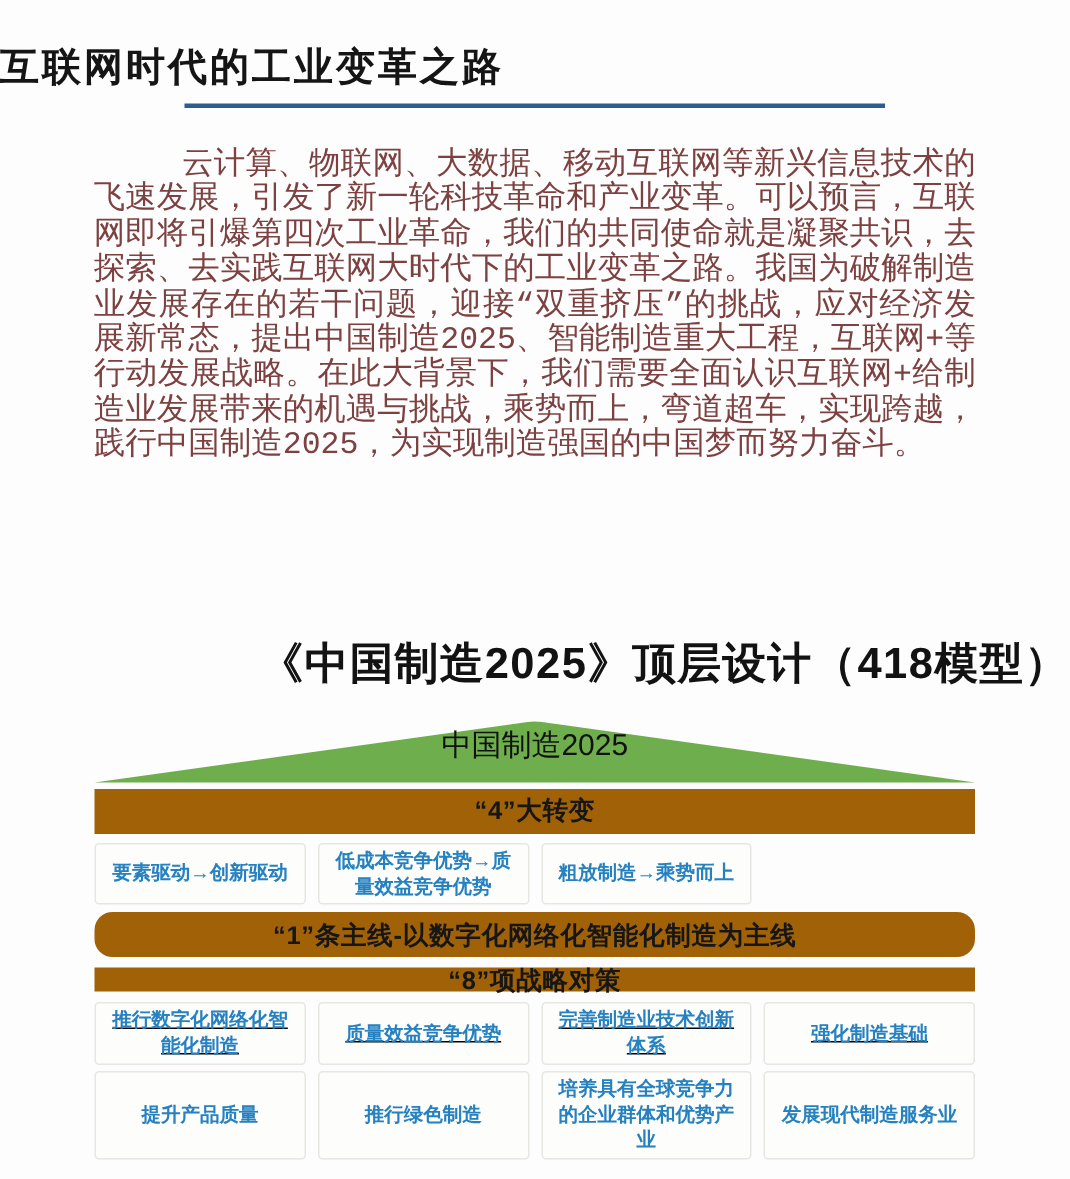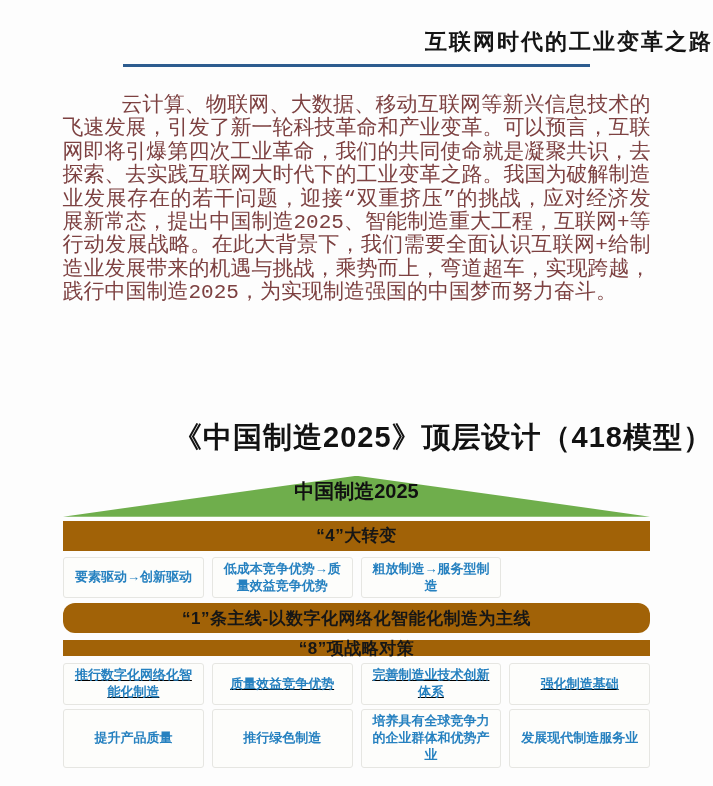--- a/index.html
+++ b/index.html
@@ -6,22 +6,22 @@
   html, body { background: #fdfdfd; }
   body {
     width: 713px; height: 786px; overflow: hidden;
     margin: 0 auto;
     font-family: "Liberation Sans", "DejaVu Sans", sans-serif;
   }
 
   
   .main-title {
     margin-top: 27px;
-    text-align: right;
-    font-size: 22px;
+    text-align: left;
+    font-size: 26px;
     font-weight: bold;
     letter-spacing: 2px;
     color: #151515;
   }
   .title-underline {
     width: 467px; height: 3px;
     background: #2d5c8f;
     margin: 7px auto 0 auto;
   }
 
@@ -62,21 +62,21 @@
     width: 100%; height: 100%;
     background: #6fae4c;
     clip-path: polygon(50% 0%, 100% 100%, 0% 100%);
   }
   .pyramid-apex-label {
     position: absolute;
     left: 0; top: 2px;
     width: 100%;
     text-align: center;
     font-size: 20px;
-    font-weight: bold;
+    font-weight: normal;
     color: #111;
     z-index: 2;
   }
   .green-bar {
     background: #a16207;
     color: #161616;
     font-size: 17px;
     font-weight: bold;
     text-align: center;
     display: flex;
@@ -128,21 +128,21 @@
   <div class="pyramid-top">
     <div class="pyramid-triangle"></div>
     <div class="pyramid-apex-label">中国制造2025</div>
   </div>
 
   <div class="green-bar bar-transforms">“4”大转变</div>
 
   <div class="box-row">
     <div class="white-box">要素驱动→创新驱动</div>
     <div class="white-box">低成本竞争优势→质量效益竞争优势</div>
-    <div class="white-box">粗放制造→服务型制造</div>
+    <div class="white-box">粗放制造→乘势而上</div>
   </div>
 
   <div class="green-bar bar-mainline">“1”条主线-以数字化网络化智能化制造为主线</div>
 
   <div class="green-bar bar-strategies">“8”项战略对策</div>
 
   <div class="box-row row-tall">
     <div class="white-box">推行数字化网络化智能化制造</div>
     <div class="white-box">质量效益竞争优势</div>
     <div class="white-box">完善制造业技术创新体系</div>

